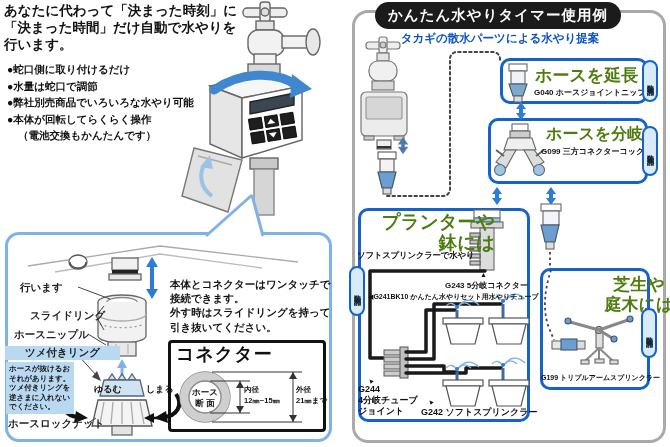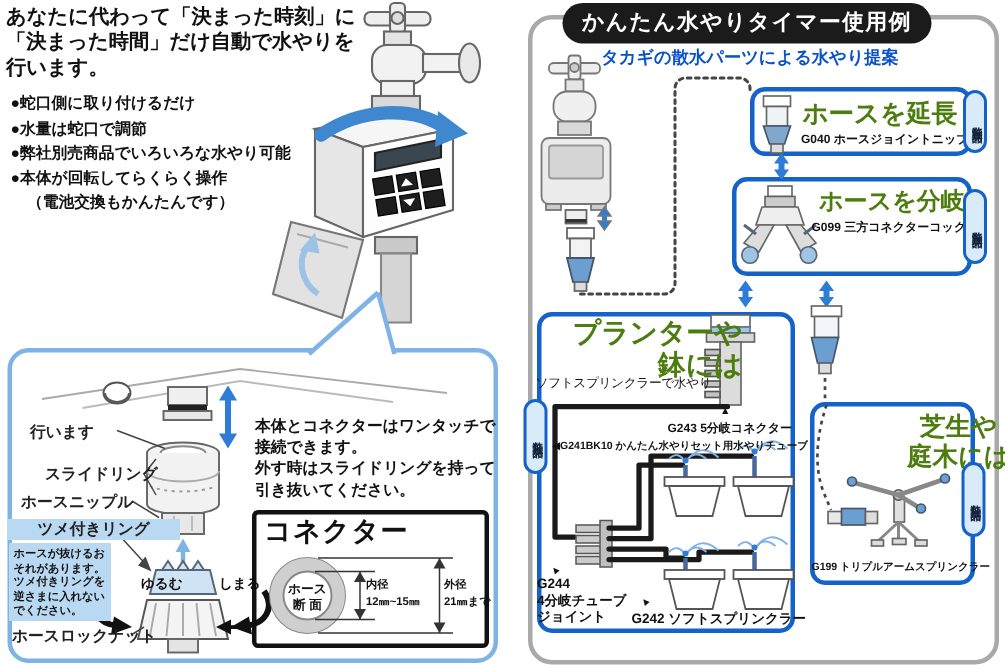--- a/index.html
+++ b/index.html
@@ -369,21 +369,21 @@
   <div class="txt box-title" style="left:535px;top:64px;font-size:17px;">ホースを延長</div>
   <div class="txt part" style="left:534px;top:87px;">G040 ホースジョイントニップル</div>
   <div class="tab" style="left:642px;top:60px;height:38px;">弊社別売品</div>
 
   <div class="txt box-title" style="left:546px;top:124px;font-size:16px;">ホースを分岐</div>
   <div class="txt part" style="left:541px;top:146px;">G099 三方コネクターコック付</div>
   <div class="tab" style="left:642px;top:126px;height:46px;">弊社別売品</div>
 
   <div class="txt box-title" style="left:360px;top:211px;width:116px;font-size:18.5px;text-align:right;line-height:1.15;margin-left:19px;">プランターや
 鉢には</div>
-  <div class="txt" style="left:357px;top:250px;font-size:8.5px;font-weight:normal;letter-spacing:-0.3px;white-space:nowrap;">ソフトスプリンクラーで水やり</div>
+  <div class="txt" style="left:357px;top:250px;font-size:8.5px;font-weight:bold;letter-spacing:-0.3px;white-space:nowrap;">ソフトスプリンクラーで水やり</div>
   <div class="tab" style="left:349px;top:266px;height:46px;">弊社別売品</div>
   <div class="txt mark" style="left:480px;top:271px;">▲</div>
   <div class="txt part" style="left:438px;top:280px;width:90px;text-align:right;">G243 5分岐コネクター</div>
   <div class="txt part" style="left:368px;top:292px;font-size:7px;">◀G241BK10 かんたん水やりセット用水やりチューブ</div>
   <div class="txt mark" style="left:367px;top:377px;transform:rotate(-40deg);">▲</div>
   <div class="txt" style="left:358px;top:384px;font-size:9px;font-weight:bold;line-height:1.2;white-space:pre-line;">G244
 4分岐チューブ
 ジョイント</div>
   <div class="txt mark" style="left:427px;top:398px;transform:rotate(-40deg);">▲</div>
   <div class="txt part" style="left:421px;top:406px;font-size:9px;">G242 ソフトスプリンクラー</div>

